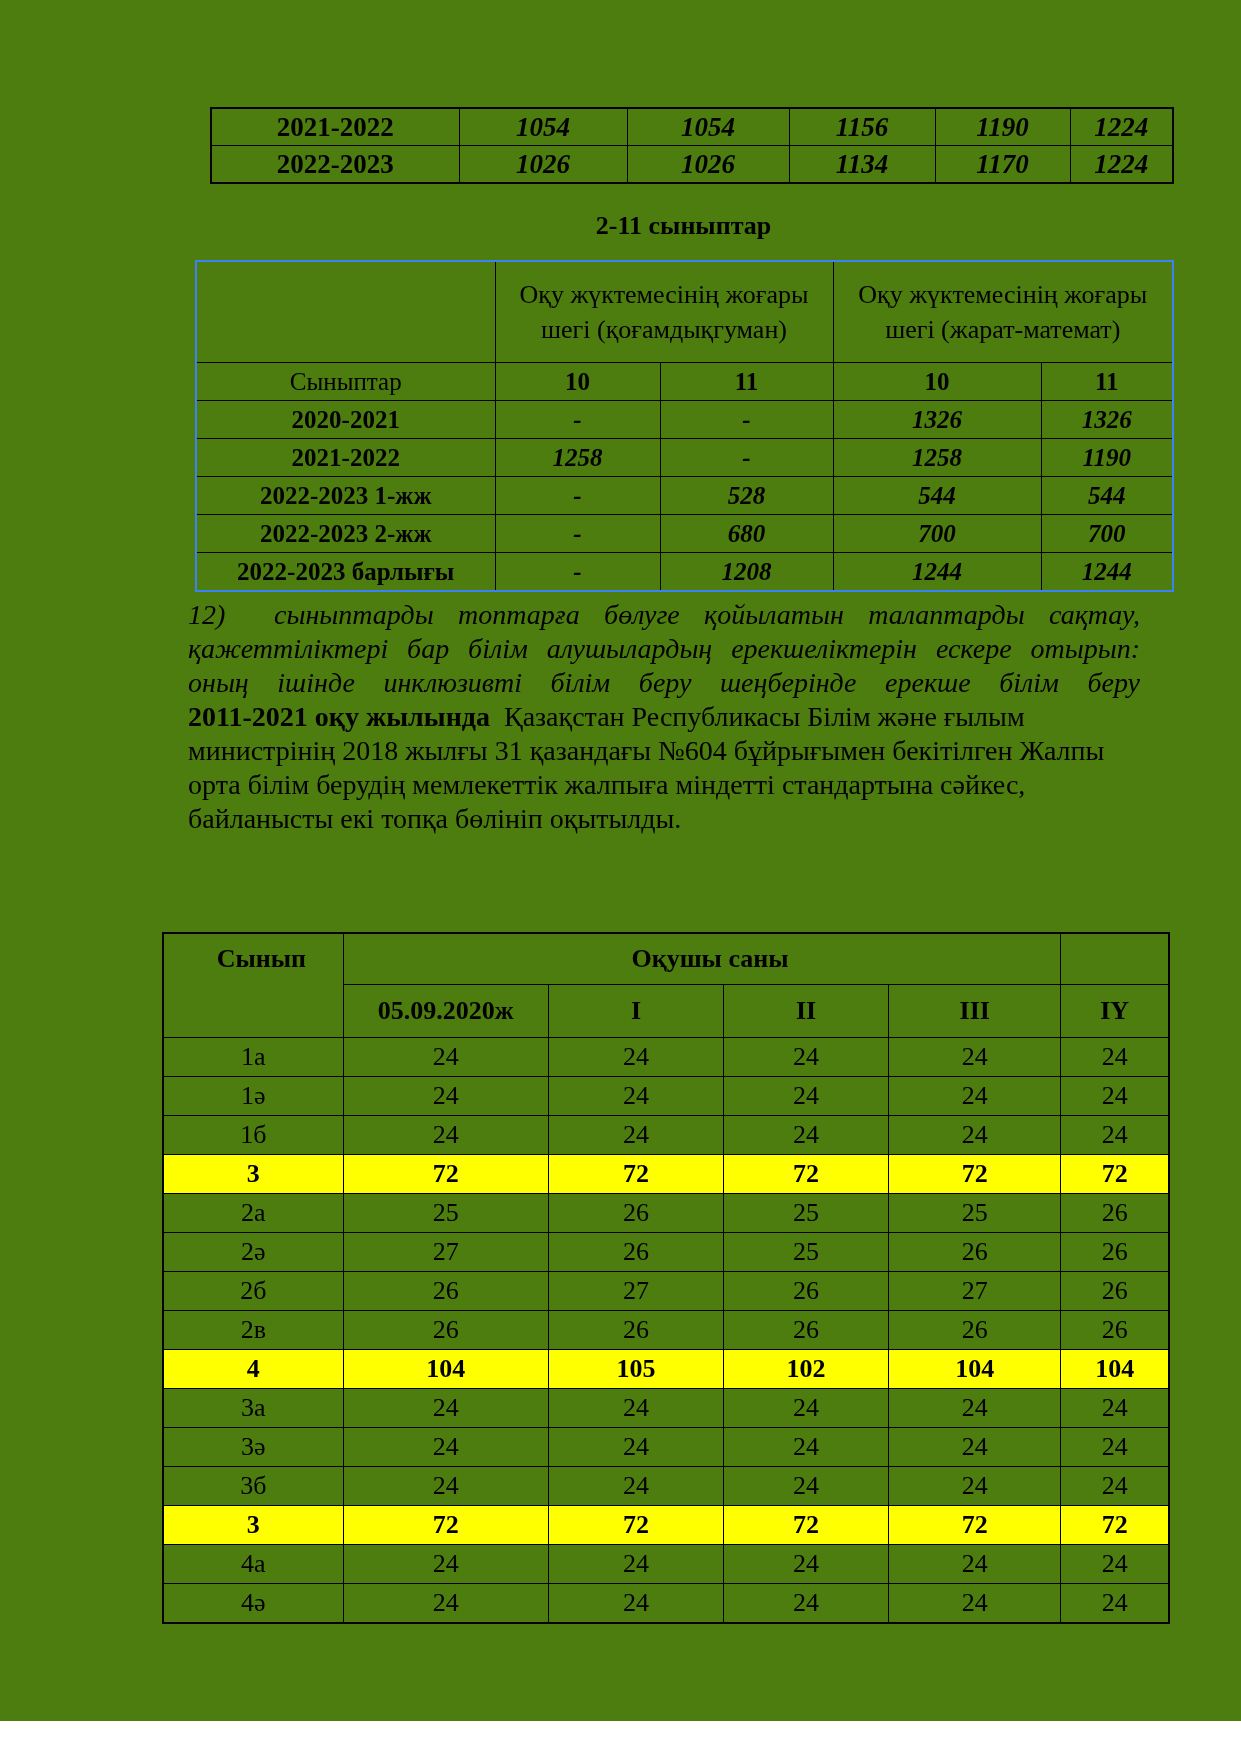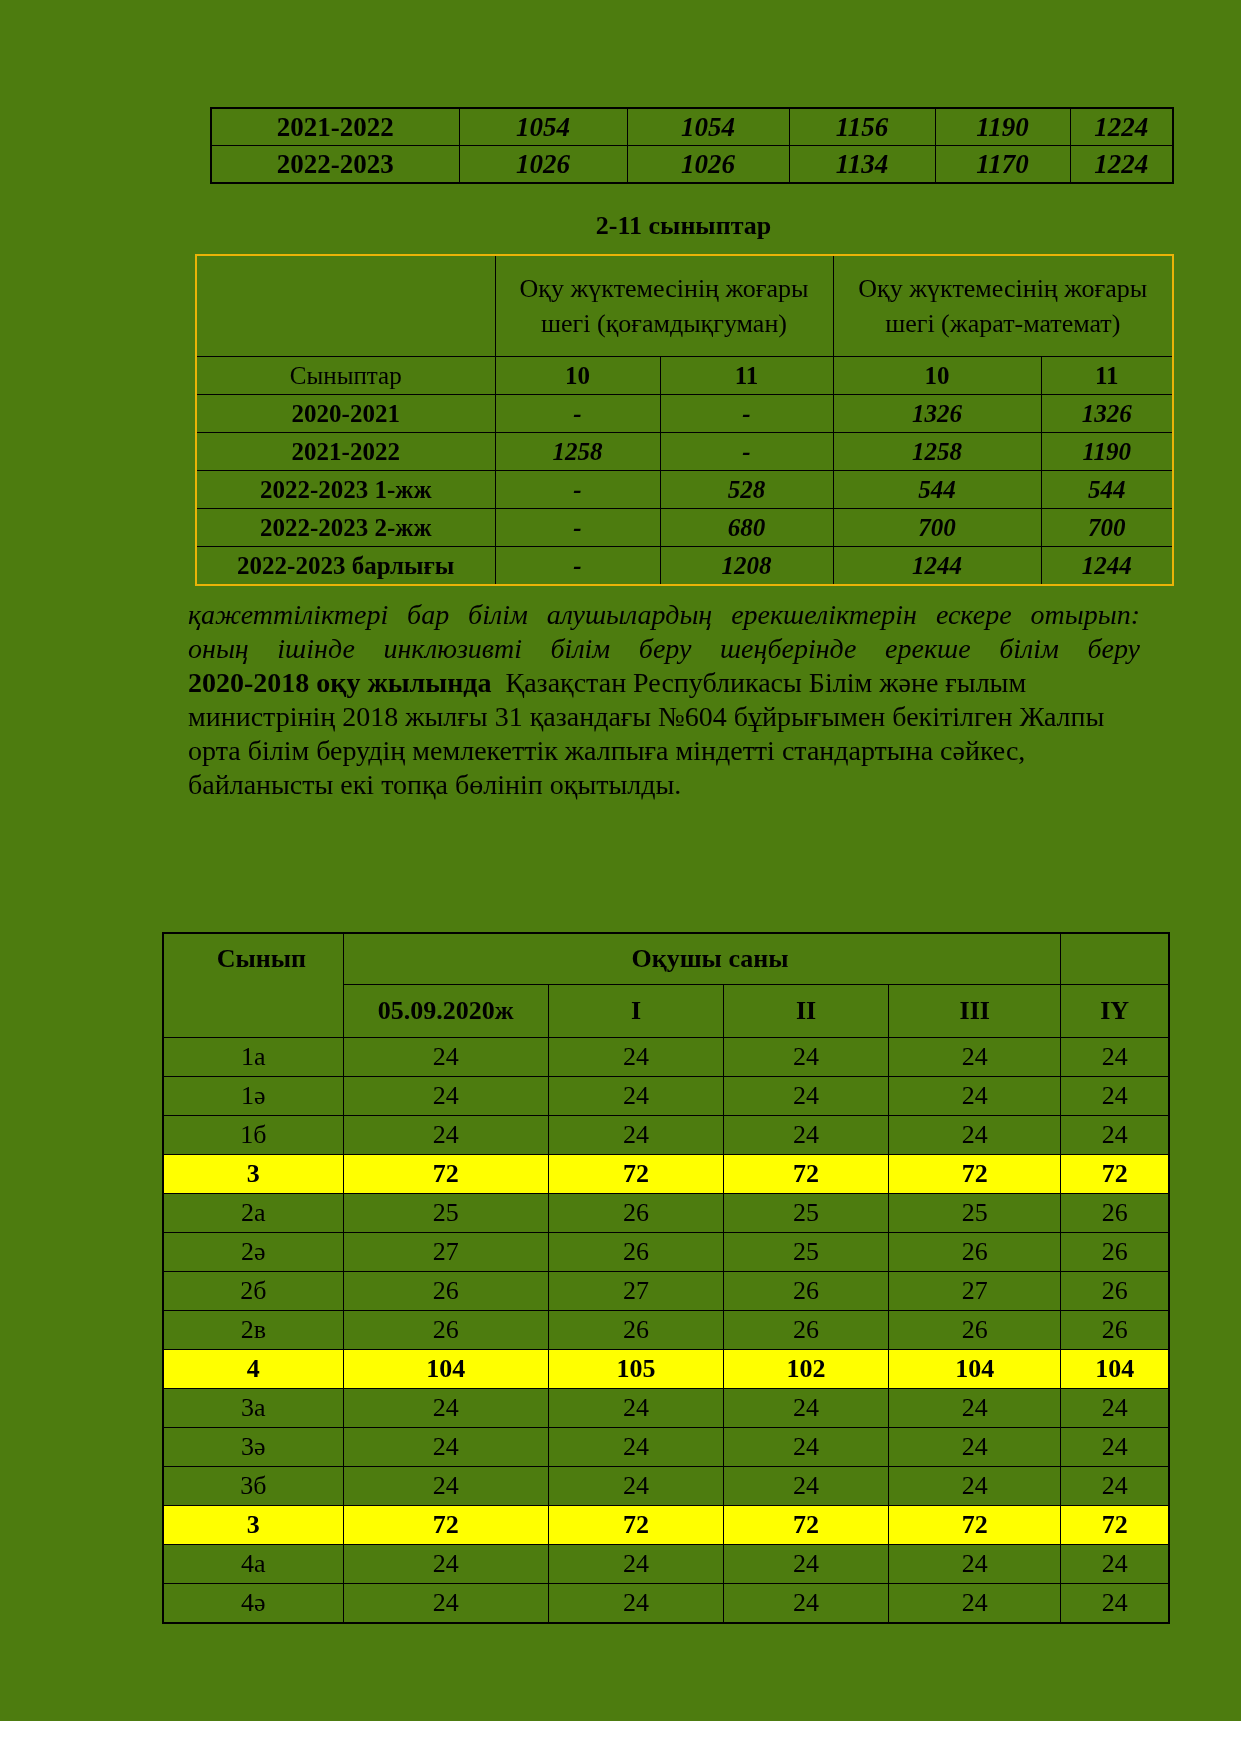--- a/index.html
+++ b/index.html
@@ -13,21 +13,21 @@
   }
   table{border-collapse:collapse;table-layout:fixed;}
   td,th{border:1.5px solid #000;text-align:center;vertical-align:middle;padding:0 4px;overflow:hidden;}
   .t1{position:absolute;left:210px;top:107px;width:962px;border:2px solid #000;}
   .t1 td{height:36px;font-size:27px;font-weight:bold;}
   .t1 td.num{font-style:italic;}
   .heading{
     position:absolute;left:195px;top:211px;width:977px;
     text-align:center;font-size:26px;font-weight:bold;
   }
-  .t2{position:absolute;left:195px;top:254px;width:977px;border:2px solid #eab308;}
+  .t2{position:absolute;left:195px;top:260px;width:977px;border:2px solid #3b82f6;}
   .t2 td{font-size:25px;}
   .t2 .ghead{height:100px;font-size:26px;font-weight:normal;line-height:35px;}
   .t2 .sub td{height:37px;}
   .t2 .sub .cnum{font-weight:bold;}
   .t2 .drow td{height:37px;}
   .t2 .drow .lab{font-weight:bold;}
   .t2 .drow .num{font-weight:bold;font-style:italic;}
   .par{position:absolute;left:188px;top:598px;width:952px;font-size:28px;}
   .par .line{line-height:34px;white-space:pre-wrap;}
   .par .jline{font-style:italic;text-align:justify;text-align-last:justify;}
@@ -130,23 +130,24 @@
       <td class="lab">2022-2023 барлығы</td>
       <td class="num">-</td>
       <td class="num">1208</td>
       <td class="num">1244</td>
       <td class="num">1244</td>
     </tr>
   </tbody>
     </table>
 
   <div class="par">
+    <div class="line jline">12)  сыныптарды топтарға бөлуге қойылатын талаптарды сақтау,</div>
     <div class="line jline">қажеттіліктері бар білім алушылардың ерекшеліктерін ескере отырып:</div>
     <div class="line jline">оның ішінде инклюзивті білім беру шеңберінде ерекше білім беру</div>
-    <div class="line pline"><span class="blead">2020-2018 оқу жылында</span><span>  Қазақстан Республикасы Білім және ғылым</span></div>
+    <div class="line pline"><span class="blead">2011-2021 оқу жылында</span><span>  Қазақстан Республикасы Білім және ғылым</span></div>
     <div class="line pline">министрінің 2018 жылғы 31 қазандағы №604 бұйрығымен бекітілген Жалпы</div>
     <div class="line pline">орта білім берудің мемлекеттік жалпыға міндетті стандартына сәйкес,</div>
     <div class="line pline">байланысты екі топқа бөлініп оқытылды.</div>
   </div>
 
   <table class="t3">
     <colgroup>
         <col style="width:180px">
         <col style="width:205px">
         <col style="width:175px">

